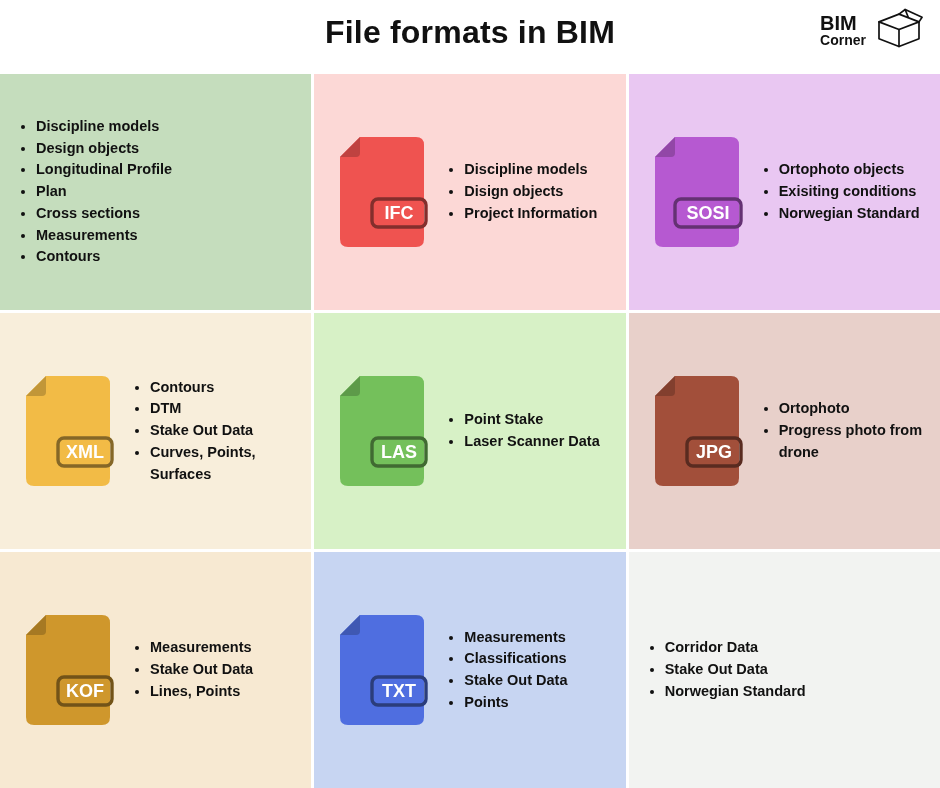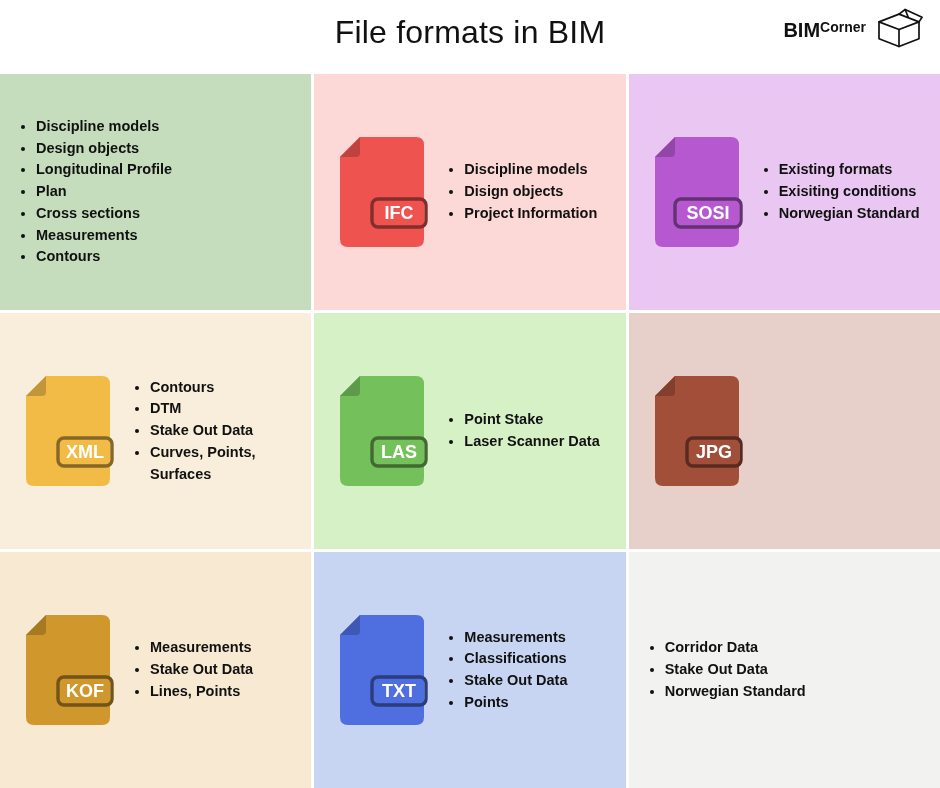--- a/index.html
+++ b/index.html
@@ -17,35 +17,35 @@
   }
   .header {
     height: 74px;
     position: relative;
   }
   .title {
     position: absolute;
     left: 0; right: 0; top: 14px;
     text-align: center;
     font-size: 32px;
-    font-weight: 400;
+    font-weight: 700;
     letter-spacing: 0.2px;
     color: #111;
   }
   .logo {
     position: absolute;
     right: 16px;
     top: 8px;
     display: flex;
     align-items: center;
     gap: 8px;
   }
   .logo-text {
     display: flex;
-    flex-direction: row;
+    flex-direction: column;
     line-height: 1.0;
     font-weight: 700;
     color: #111;
   }
   .logo-line1 { font-size: 20px; }
   .logo-line2 { font-size: 14px; font-weight: 700; }
   .grid {
     display: grid;
     grid-template-columns: repeat(3, 1fr);
     grid-template-rows: repeat(3, 1fr);
@@ -142,21 +142,21 @@
         <div class="card-inner">
           <div class="icon-wrap">
 <svg class="file-icon" viewBox="0 0 100 118">
   <path d="M28 4 H84 Q92 4 92 12 V106 Q92 114 84 114 H16 Q8 114 8 106 V24 Z" fill="#b659d1"></path>
   <path d="M28 4 L8 24 H24 Q28 24 28 20 Z" fill="rgb(146,71,167)"></path>
   <rect x="28" y="66" width="66" height="28" rx="6" ry="6" fill="none" stroke="rgb(100,49,115)" stroke-width="3.4"></rect>
   <text x="61" y="86" text-anchor="middle" font-family="Segoe UI, Arial, sans-serif" font-size="18" font-weight="600" fill="#ffffff">SOSI</text>
 </svg>
           </div>
           <ul class="items">
-            <li>Existing formats</li>
+            <li>Ortophoto objects</li>
             <li>Exisiting conditions</li>
             <li>Norwegian Standard</li>
           </ul>
         </div>
       </div>
       <div class="card" style="background: rgb(248, 238, 219);">
         <div class="card-inner">
           <div class="icon-wrap">
 <svg class="file-icon" viewBox="0 0 100 118">
   <path d="M28 4 H84 Q92 4 92 12 V106 Q92 114 84 114 H16 Q8 114 8 106 V24 Z" fill="#f2bb46"></path>
@@ -192,20 +192,24 @@
       <div class="card" style="background: rgb(232, 208, 202);">
         <div class="card-inner">
           <div class="icon-wrap">
 <svg class="file-icon" viewBox="0 0 100 118">
   <path d="M28 4 H84 Q92 4 92 12 V106 Q92 114 84 114 H16 Q8 114 8 106 V24 Z" fill="#a24f3a"></path>
   <path d="M28 4 L8 24 H24 Q28 24 28 20 Z" fill="rgb(130,63,46)"></path>
   <rect x="40" y="66" width="54" height="28" rx="6" ry="6" fill="none" stroke="rgb(89,43,32)" stroke-width="3.4"></rect>
   <text x="67" y="86" text-anchor="middle" font-family="Segoe UI, Arial, sans-serif" font-size="18" font-weight="600" fill="#ffffff">JPG</text>
 </svg>
           </div>
+          <ul class="items">
+            <li>Ortophoto</li>
+            <li>Progress photo from drone</li>
+          </ul>
         </div>
       </div>
       <div class="card" style="background: rgb(247, 233, 210);">
         <div class="card-inner">
           <div class="icon-wrap">
 <svg class="file-icon" viewBox="0 0 100 118">
   <path d="M28 4 H84 Q92 4 92 12 V106 Q92 114 84 114 H16 Q8 114 8 106 V24 Z" fill="#cf972c"></path>
   <path d="M28 4 L8 24 H24 Q28 24 28 20 Z" fill="rgb(166,121,35)"></path>
   <rect x="40" y="66" width="54" height="28" rx="6" ry="6" fill="none" stroke="rgb(114,83,24)" stroke-width="3.4"></rect>
   <text x="67" y="86" text-anchor="middle" font-family="Segoe UI, Arial, sans-serif" font-size="18" font-weight="600" fill="#ffffff">KOF</text>

